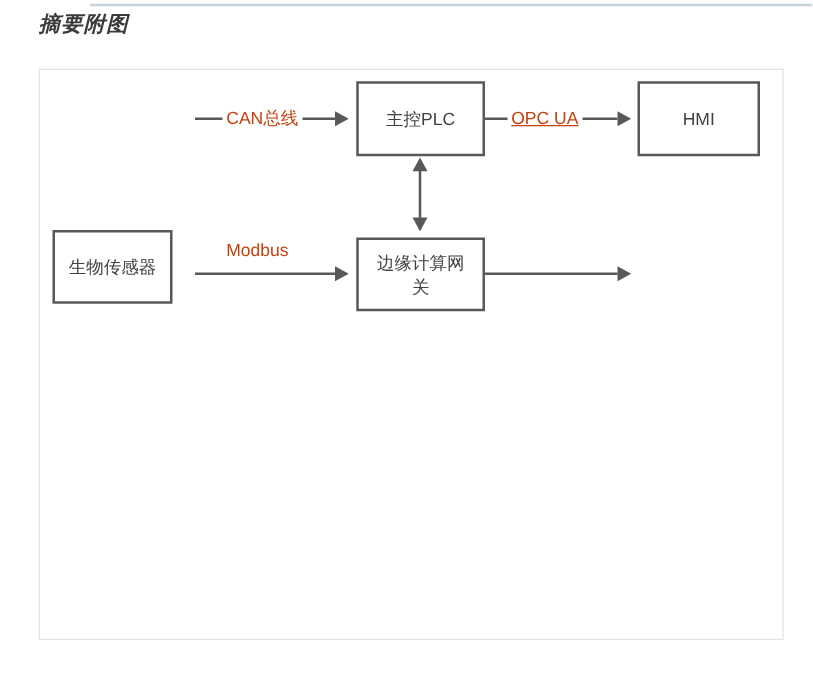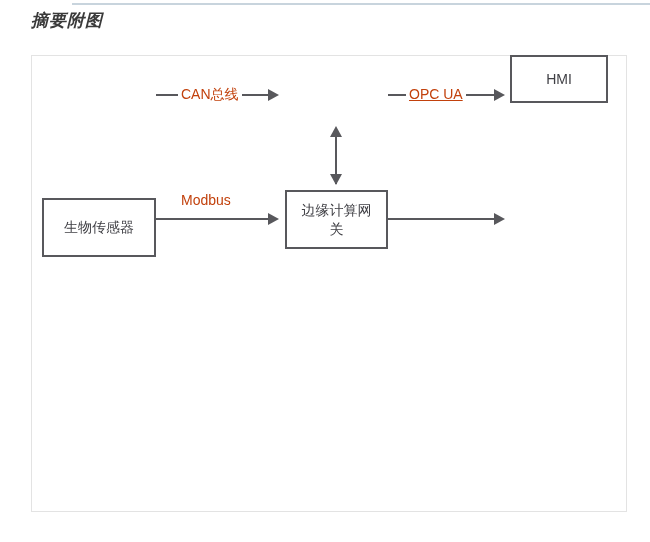--- a/index.html
+++ b/index.html
@@ -72,22 +72,22 @@
     text-align: center;
     color: #3f3f44;
     font-size: 14px;
     line-height: 19px;
     padding: 0 8px;
   }
   .node span { display: block; }
 
   .n-moxa      { left: 42px;  top: 65px;  width: 114px; height: 60px; }
   .n-plc       { left: 285px; top: 65px;  width: 103px; height: 60px; }
-  .n-hmi       { left: 510px; top: 55px;  width: 98px;  height: 48px; align-items: center; }
-  .n-biosensor { left: 42px;  top: 198px; width: 114px; height: 59px; text-align: center; }
+  .n-hmi       { left: 510px; top: 65px;  width: 98px;  height: 60px; align-items: center; }
+  .n-biosensor { left: 42px;  top: 184px; width: 96px; height: 59px; text-align: center; }
   .n-edge      { left: 285px; top: 190px; width: 103px; height: 59px; }
   .n-cloud     { left: 510px; top: 190px; width: 98px;  height: 59px; }
 
   
   .hline {
     position: absolute;
     height: 2px;
     background: #58585c;
   }
   .vline {
@@ -172,20 +172,23 @@
 
   <div class="vline e-vert"></div>
   <div class="arrow-u ar-up"></div>
   <div class="arrow-d ar-down"></div>
 
   <div class="edge-label lbl-can">CAN总线</div>
   <div class="edge-label lbl-opc">OPC UA</div>
   <div class="edge-label lbl-modbus">Modbus</div>
 
 
+  <div class="node n-plc">
+    <span>主控PLC</span>
+  </div>
 
   <div class="node n-hmi">
     <span>HMI</span>
   </div>
 
   <div class="node n-biosensor">
     <span>生物传感器</span>
   </div>
 
   <div class="node n-edge">

